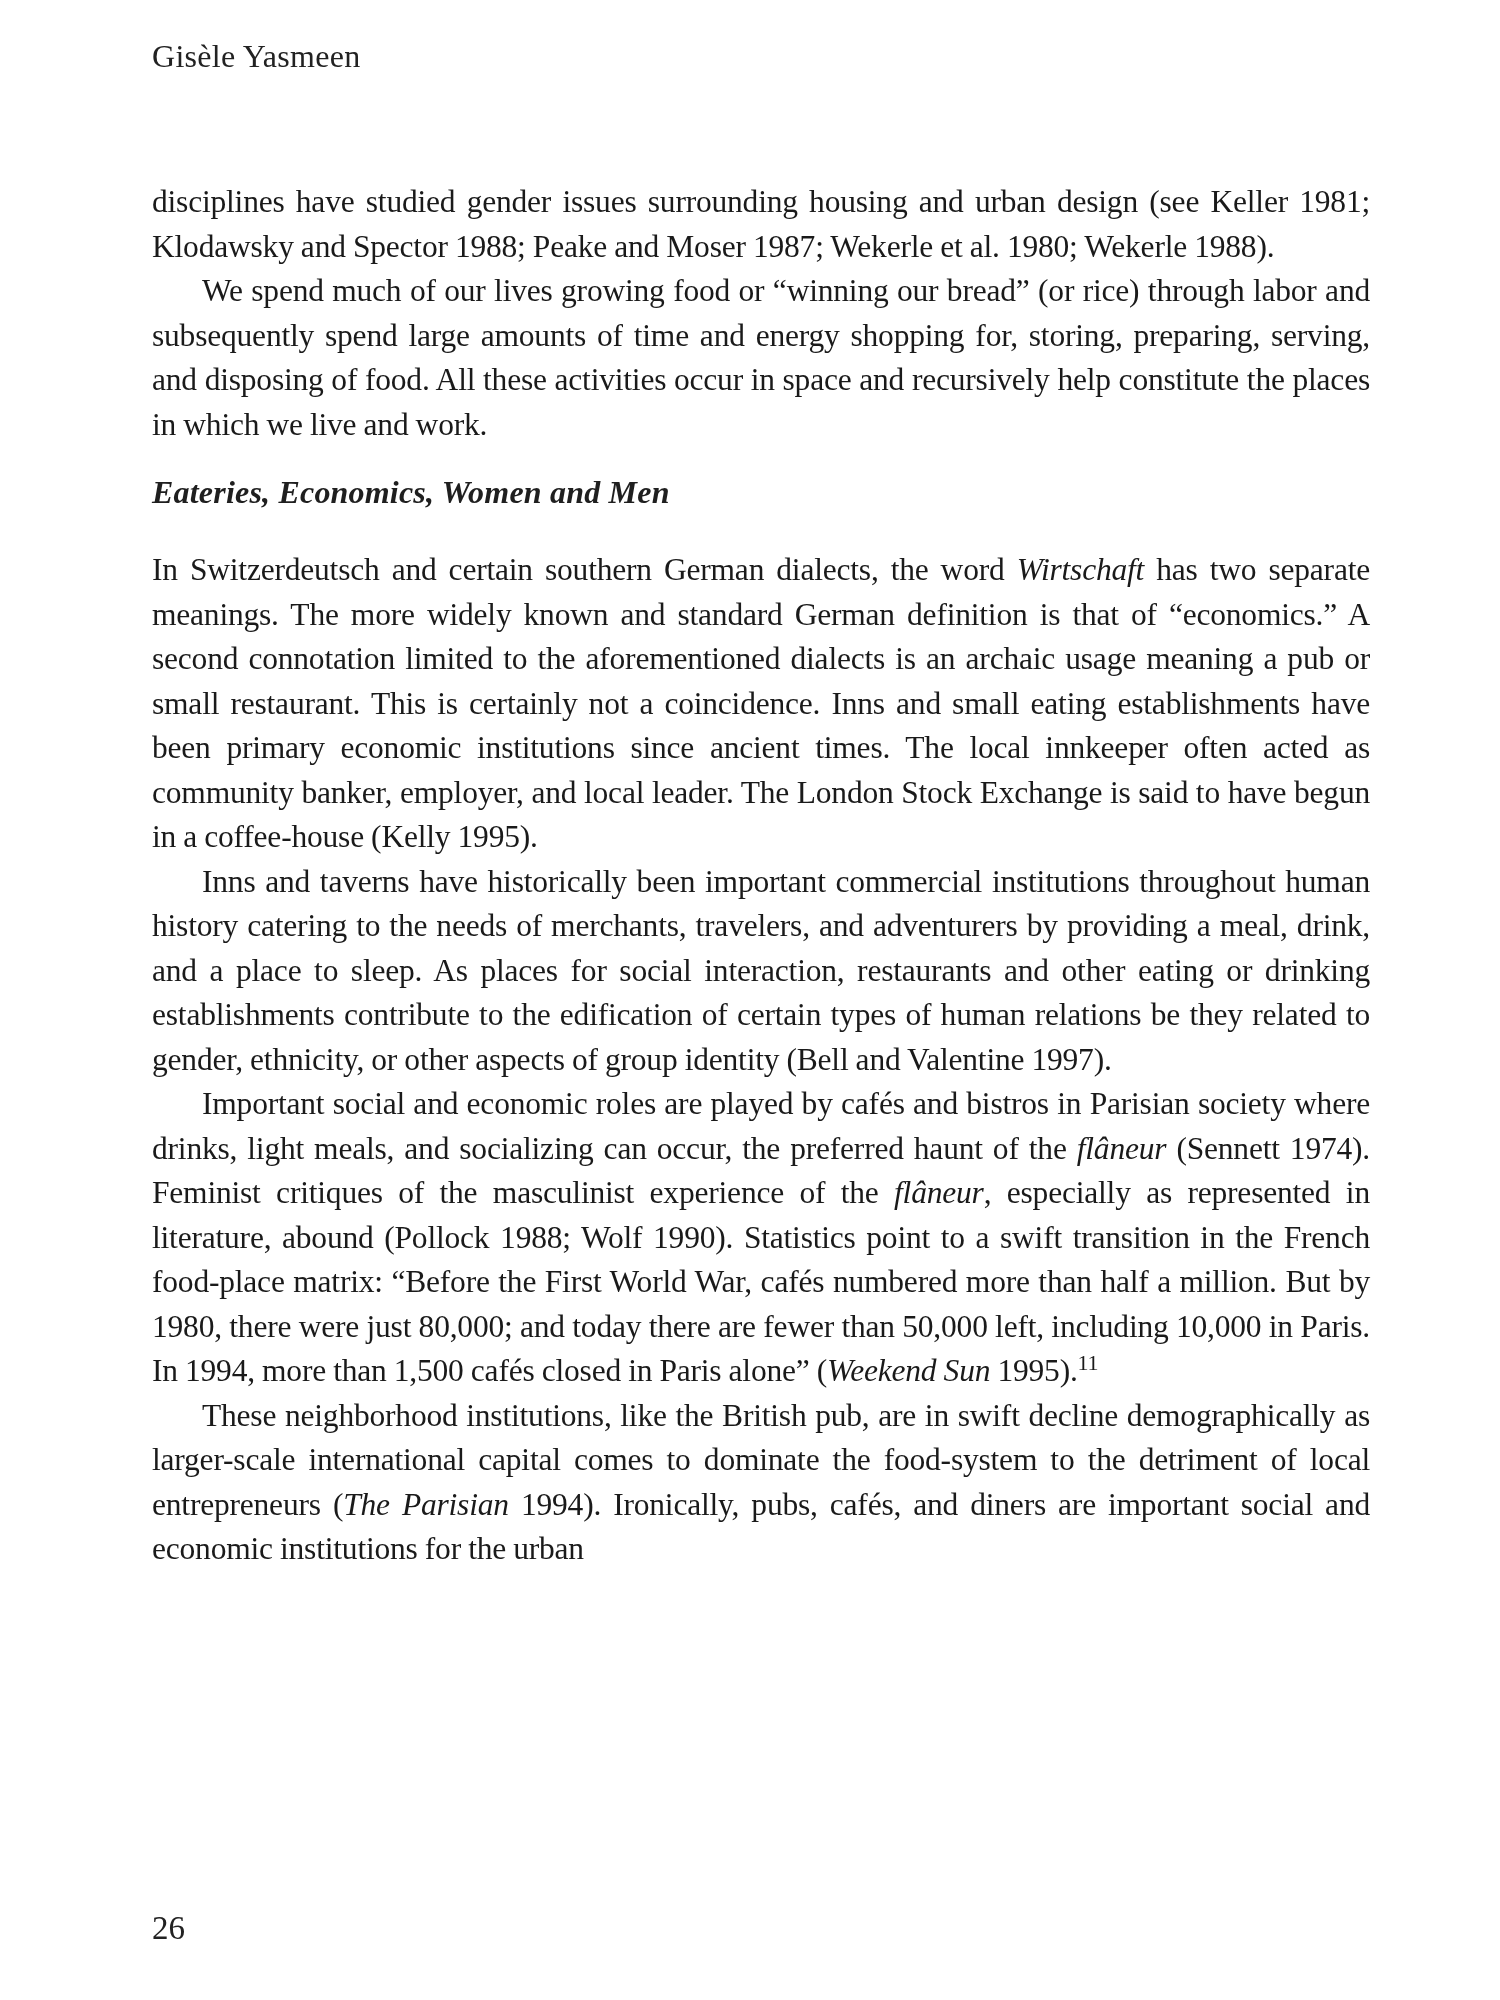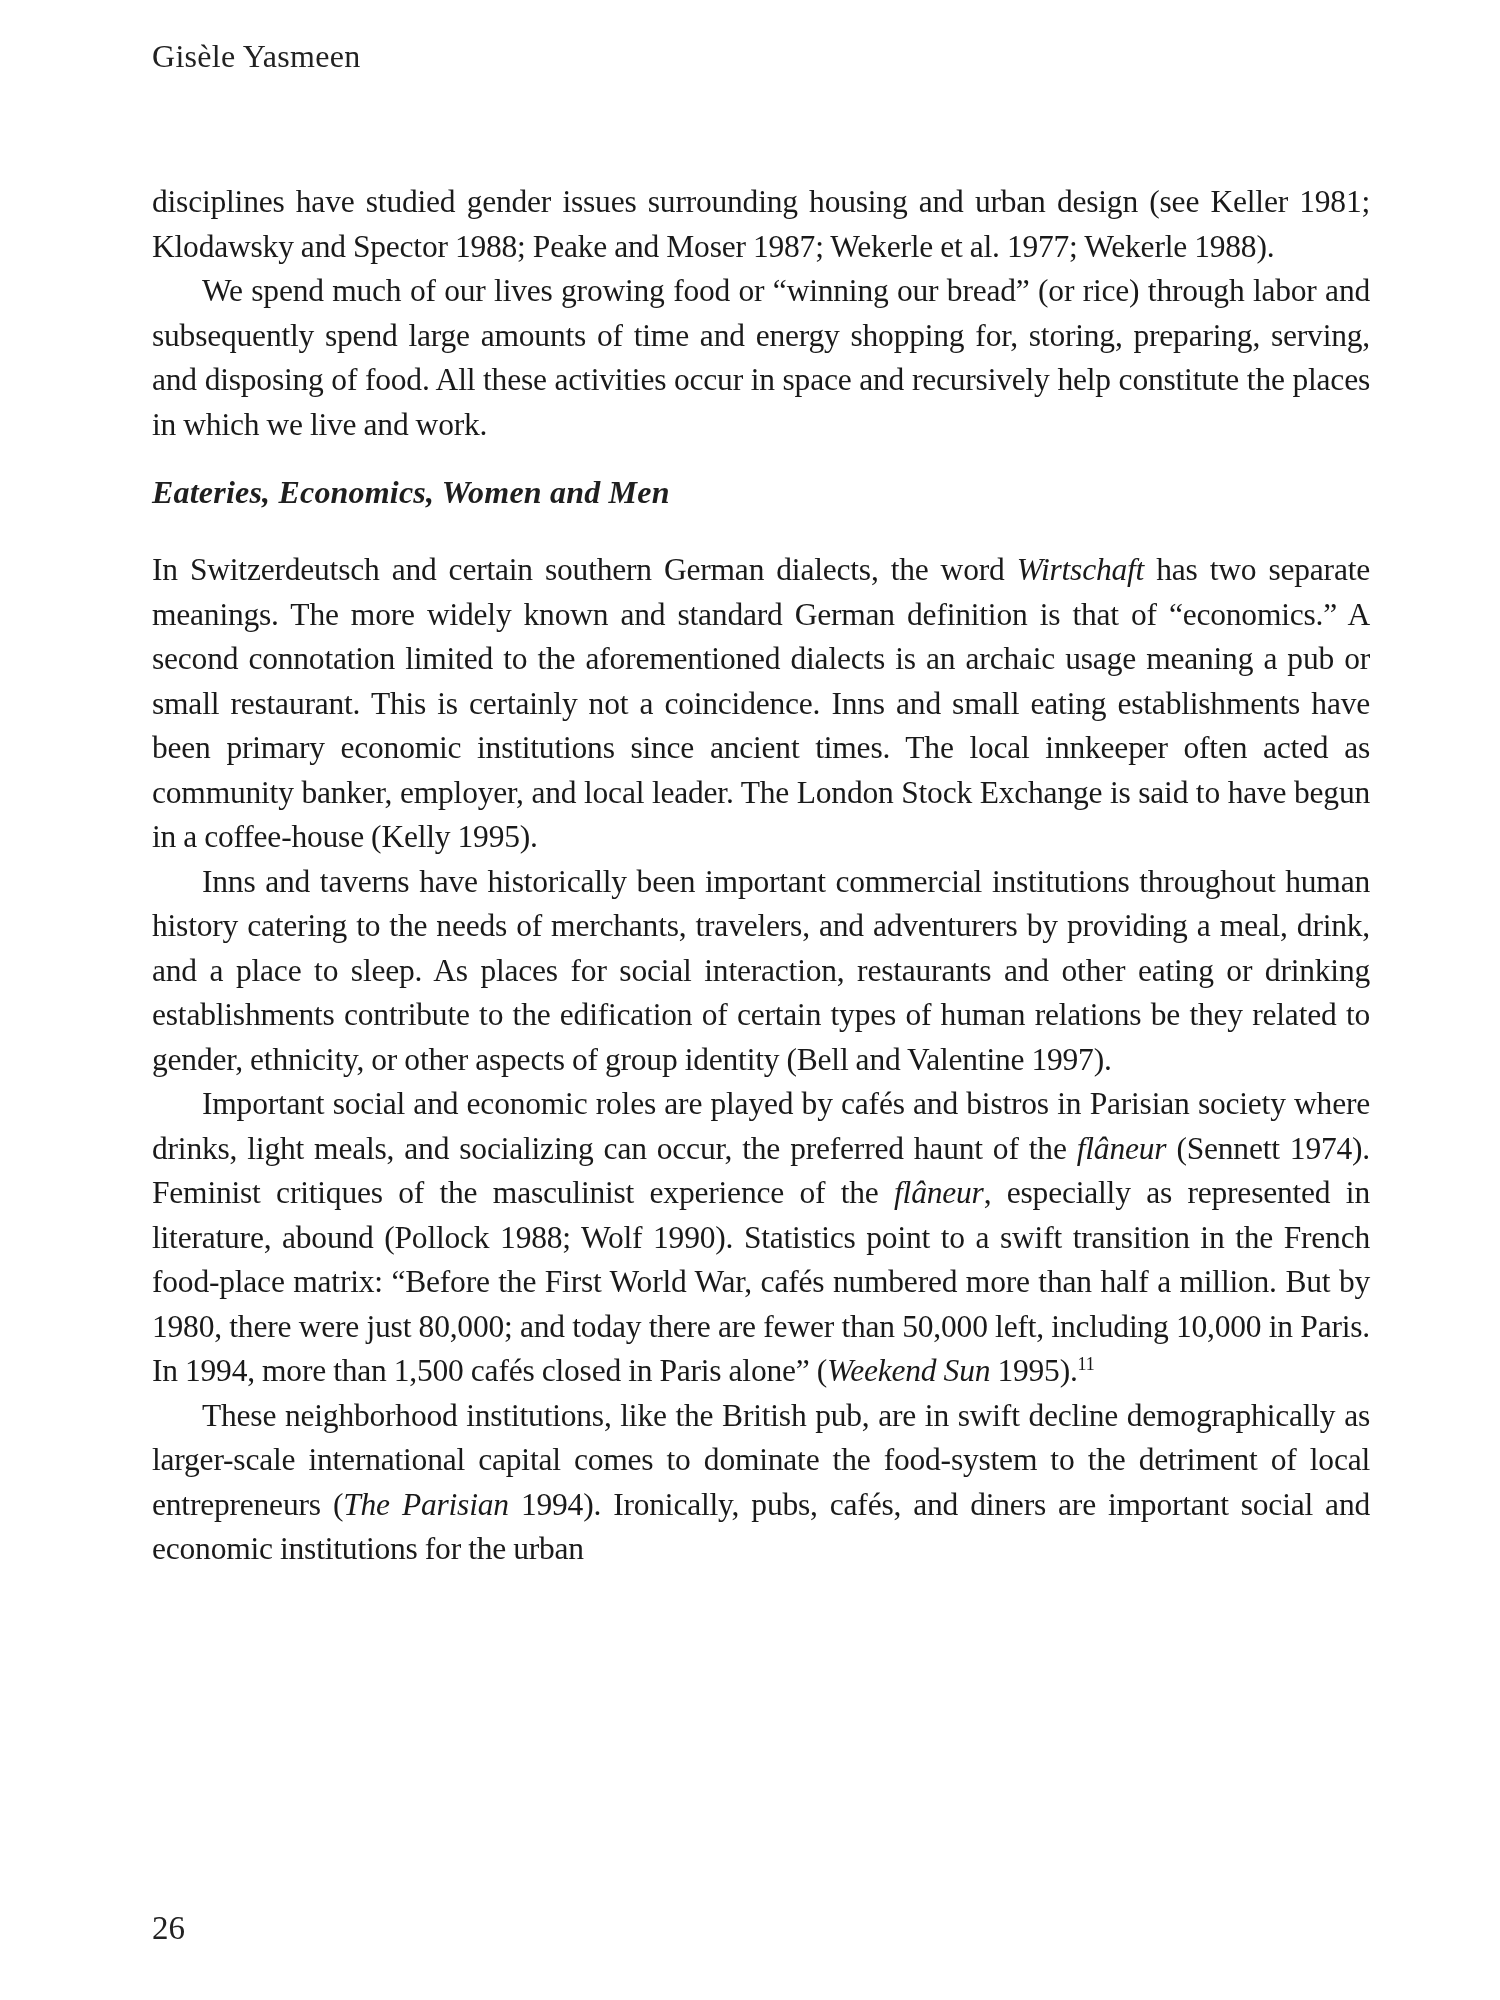--- a/index.html
+++ b/index.html
@@ -61,42 +61,42 @@
       margin-top: 25px;
     }
     .section-heading + .para {
       margin-top: 0;
     }
     em {
       font-style: italic;
       margin-top: 24px;
     }
     sup {
-      font-size: 18px;
+      font-size: 22px;
       line-height: 0;
       vertical-align: super;
     }
     .folio {
       position: absolute;
       left: 0;
       top: 1910px;
       font-size: 33px;
       color: #222;
     }
   </style>
 </head>
 <body>
 
 <div class="page">
 
   <div class="running-head">Gisèle Yasmeen</div>
 
   <div class="body-text">
 
-    <p class="para">disciplines have studied gender issues surrounding housing and urban design (see Keller 1981; Klodawsky and Spector 1988; Peake and Moser 1987; Wekerle et al. 1977; Wekerle 1988).</p>
+    <p class="para">disciplines have studied gender issues surrounding housing and urban design (see Keller 1981; Klodawsky and Spector 1988; Peake and Moser 1987; Wekerle et al. 1980; Wekerle 1988).</p>
 
     <p class="para indent">We spend much of our lives growing food or “winning our bread” (or rice) through labor and subsequently spend large amounts of time and energy shopping for, storing, preparing, serving, and disposing of food. All these activities occur in space and recursively help constitute the places in which we live and work.</p>
 
     <h2 class="section-heading">Eateries, Economics, Women and Men</h2>
 
     <p class="para"><span>In Switzerdeutsch and certain southern German dialects, the word </span><em>Wirtschaft</em><span> has two separate meanings. The more widely known and standard German definition is that of “economics.” A second connotation limited to the aforementioned dialects is an archaic usage meaning a pub or small restaurant. This is certainly not a coincidence. Inns and small eating establishments have been primary economic institutions since ancient times. The local innkeeper often acted as community banker, employer, and local leader. The London Stock Exchange is said to have begun in a coffee-house (Kelly 1995).</span></p>
 
     <p class="para indent">Inns and taverns have historically been important commercial institutions throughout human history catering to the needs of merchants, travelers, and adventurers by providing a meal, drink, and a place to sleep. As places for social interaction, restaurants and other eating or drinking establishments contribute to the edification of certain types of human relations be they related to gender, ethnicity, or other aspects of group identity (Bell and Valentine 1997).</p>
 
     <p class="para indent"><span>Important social and economic roles are played by cafés and bistros in Parisian society where drinks, light meals, and socializing can occur, the preferred haunt of the </span><em>flâneur</em><span> (Sennett 1974). Feminist critiques of the masculinist experience of the </span><em>flâneur</em><span>, especially as represented in literature, abound (Pollock 1988; Wolf 1990). Statistics point to a swift transition in the French food-place matrix: “Before the First World War, cafés numbered more than half a million. But by 1980, there were just 80,000; and today there are fewer than 50,000 left, including 10,000 in Paris. In 1994, more than 1,500 cafés closed in Paris alone” (</span><em>Weekend Sun</em><span> 1995).</span><sup>11</sup></p>

